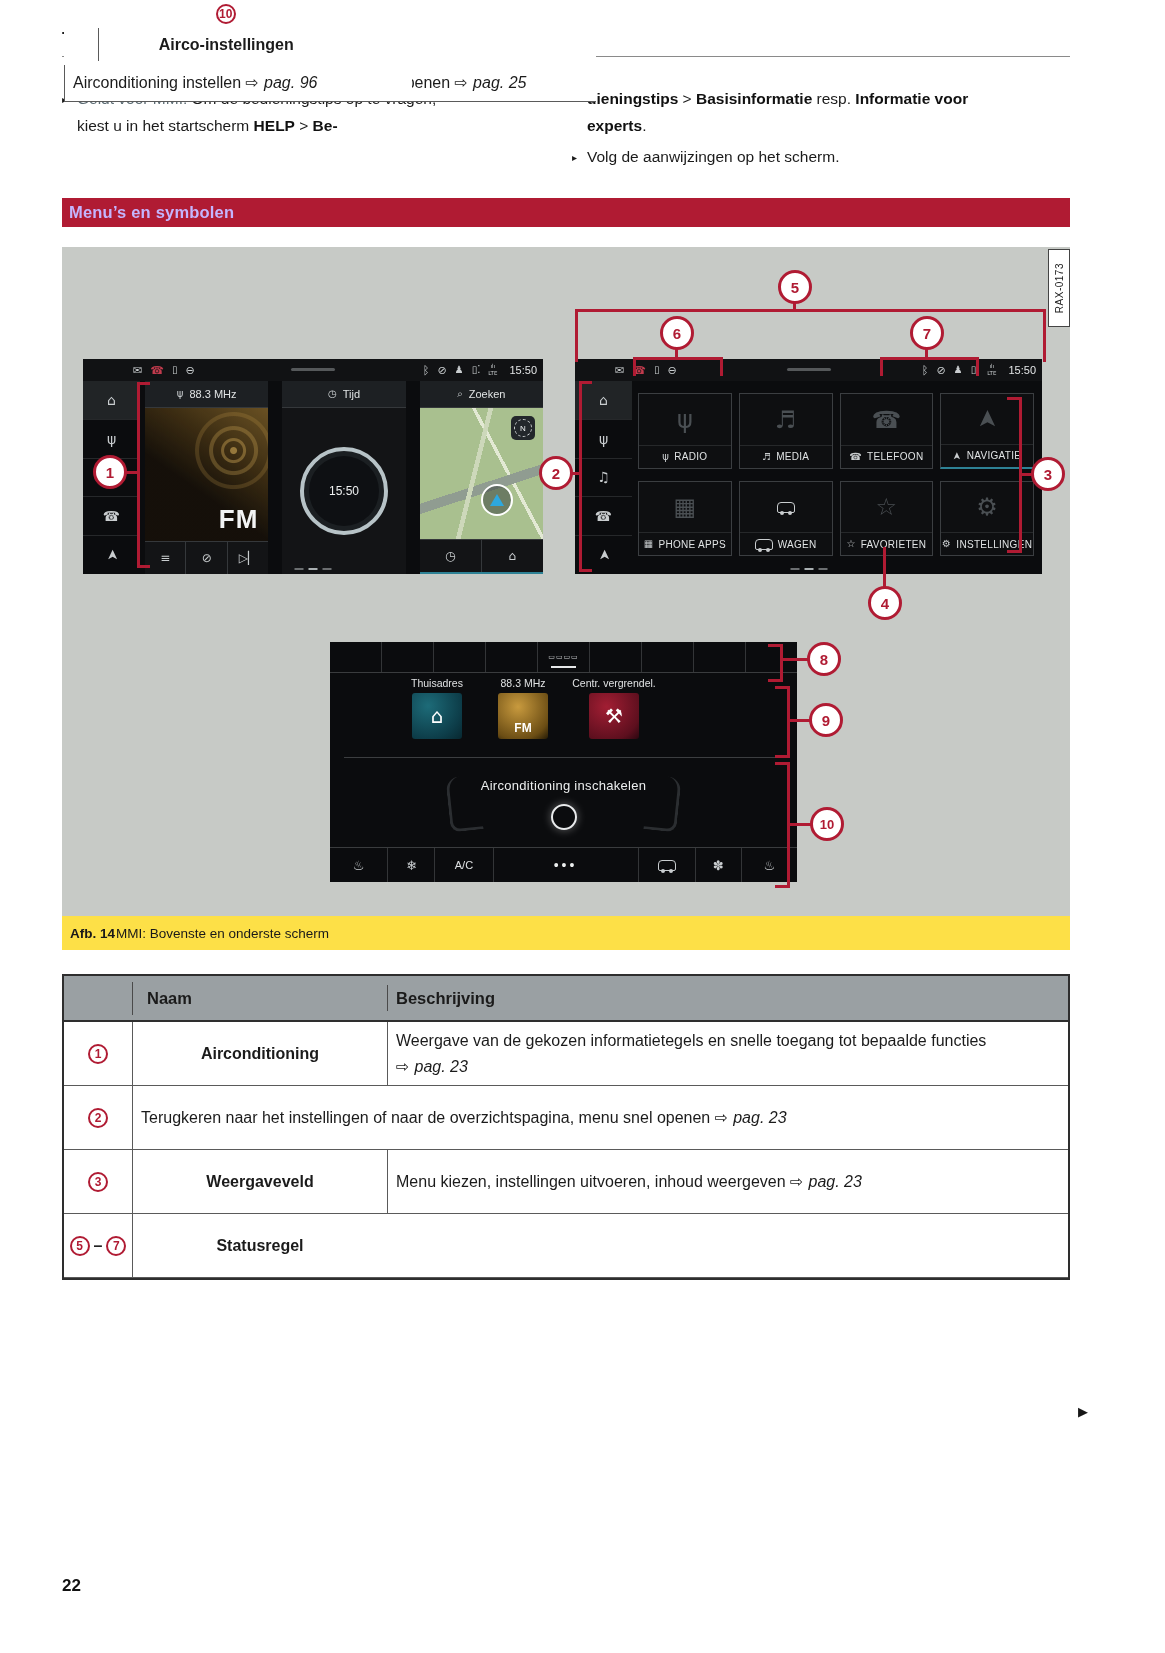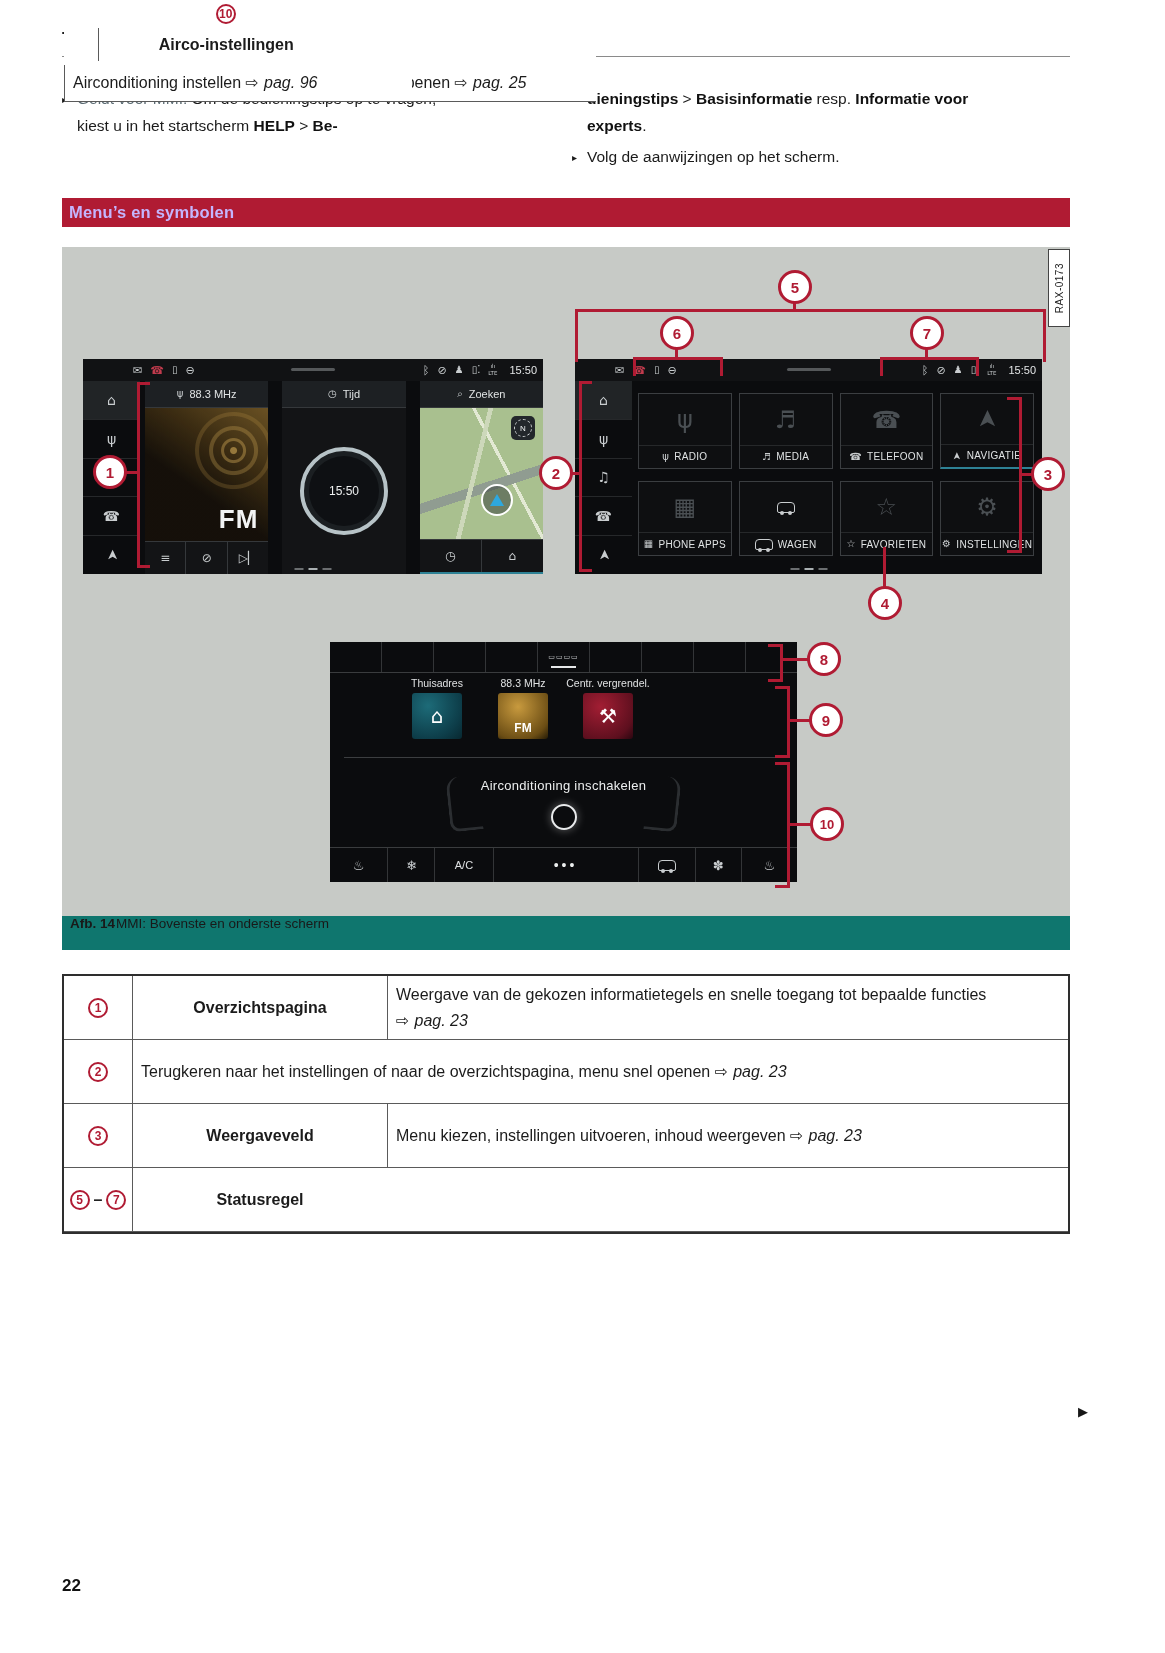--- a/index.html
+++ b/index.html
@@ -19,21 +19,21 @@
   .mk{position:absolute;left:0;top:1px;font-size:10px;color:#1b1b1b;}
   .lead{color:#5a6a72;}
   .b b{color:#111;}
   .left .b{max-width:372px;}
   .right .b{max-width:392px;}
   
   .banner{margin-top:24px;height:29px;background:#b01b33;color:#c4b5fd;display:flex;align-items:center;}
   .banner span{font-size:16.5px;font-weight:bold;padding-left:7px;letter-spacing:.2px;}
   
   .fig{position:relative;margin-top:20px;width:1008px;height:669px;background:#c7cac6;}
-  .figcap{width:1008px;height:34px;background:#0f766e;display:flex;align-items:flex-start;font-size:13.5px;color:#191919;}
+  .figcap{width:1008px;height:34px;background:#fde047;display:flex;align-items:center;font-size:13.5px;color:#191919;}
   .figcap b{margin-left:8px;}
   .figcap span{margin-left:1px;}
   .rax{position:absolute;left:986px;top:2px;width:20px;height:76px;background:#fff;border:1px solid #444;
        display:flex;align-items:center;justify-content:center;}
   .rax span{writing-mode:vertical-rl;transform:rotate(180deg);font-size:10px;color:#222;letter-spacing:.5px;}
   
   .screen{position:absolute;background:#0b0c0e;color:#d5d8da;}
   .s1{left:21px;top:112px;width:460px;height:215px;}
   .s2{left:513px;top:112px;width:467px;height:215px;}
   .s3{left:268px;top:395px;width:467px;height:240px;}
@@ -448,21 +448,21 @@
           <div class="short" style="left: 68px; width: 78px;">
             <div class="slabel">Thuisadres</div>
             <div class="stile tone-teal">
               <span class="ico ico-home">⌂</span>
             </div>
           </div>
           <div class="short" style="left: 152px; width: 82px;">
             <div class="slabel">88.3 MHz</div>
             <div class="stile tone-gold">FM</div>
           </div>
-          <div class="short" style="left: 232px; width: 92px;">
+          <div class="short" style="left: 238px; width: 92px;">
             <div class="slabel">Centr. vergrendel.</div>
             <div class="stile tone-red">
               <span class="ico ico-wrench">⚒</span>
             </div>
           </div>
         </div>
       <div class="divider3"></div>
       <div class="climate">
         <div class="seat sl"></div>
         <div class="seat sr"></div>
@@ -521,26 +521,31 @@
     <div class="co" style="left:747px;top:456px;">9</div>
     <div class="co two" style="left:748px;top:560px;">10</div>
   </div>
 
   <div class="figcap">
     <b>Afb. 14</b>
     <span>MMI: Bovenste en onderste scherm</span>
   </div>
 
   <div class="tbl">
+    <div class="thr">
+      <div class="tc tc1"></div>
+      <div class="tc tc2">Naam</div>
+      <div class="tc tc3">Beschrijving</div>
+    </div>
     <div id="tbody">
         <div class="trow tall">
           <div class="tc tc1">
             <span class="refchip">1</span>
           </div>
-          <div class="tc tc2">Overzichtspagina</div>
+          <div class="tc tc2">Airconditioning</div>
           <div class="tc tc3">
             <span class="seg"><span class="seg">Weergave van de gekozen informatietegels en snelle toegang tot bepaalde functies </span><span class="seg arrow">⇨ </span><span class="seg pag">pag. 23</span></span>
           </div>
         </div>
         <div class="trow tall">
           <div class="tc tc1">
             <span class="refchip">2</span>
           </div>
           <div class="tc tc3">
             <span class="seg"><span class="seg">Terugkeren naar het instellingen of naar de overzichtspagina, menu snel openen </span><span class="seg arrow">⇨ </span><span class="seg pag">pag. 23</span></span>

